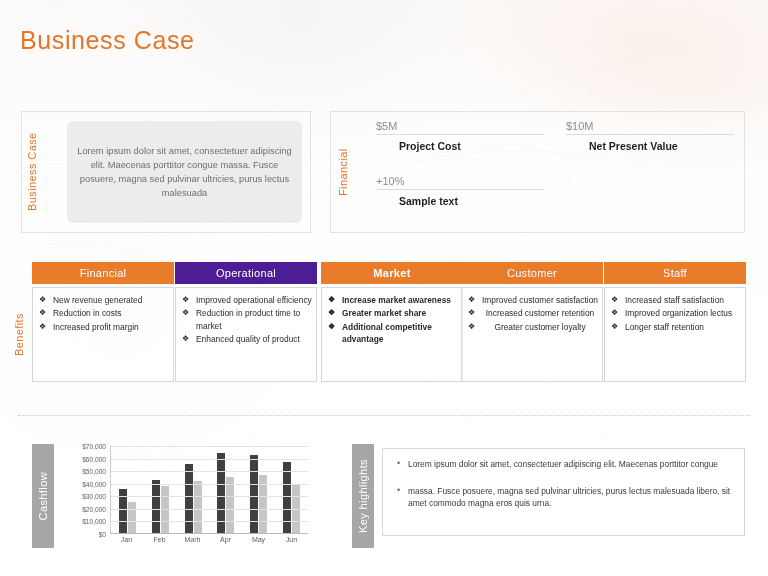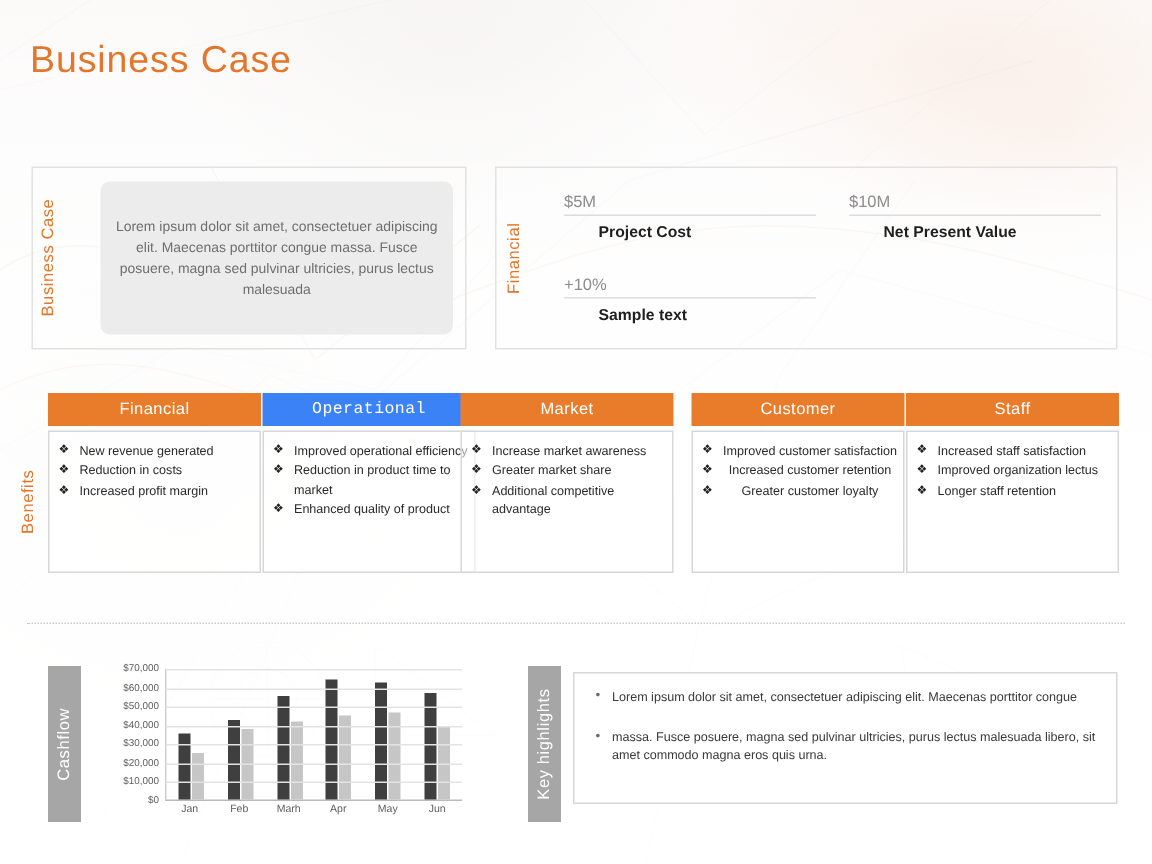--- a/index.html
+++ b/index.html
@@ -73,21 +73,21 @@
   }
 
   
   #fin-panel{left:330px;top:111px;width:415px;height:122px;}
   #fin-vlabel{left:335px;top:124px;height:96px;width:16px;display:flex;align-items:center;justify-content:center;}
   .fin-grid{
     position:absolute;left:45px;top:8px;right:10px;bottom:8px;
     display:grid;grid-template-columns:1fr 1fr;grid-template-rows:1fr 1fr;
     column-gap:22px;row-gap:6px;
   }
-  .fin-cell{display:flex;flex-direction:column;justify-content:center;}
+  .fin-cell{display:flex;flex-direction:column;justify-content:flex-start;}
   .fin-val{font-size:11px;color:#8d8d8d;padding-bottom:2px;border-bottom:1px solid #dcdcdc;}
   .fin-lab{font-size:10.5px;color:#1f1f1f;font-weight:bold;padding-top:5px;margin-left:23px;}
 
   
   #ben-vlabel{left:11px;top:300px;height:70px;width:16px;display:flex;align-items:center;justify-content:center;}
   .ben-col{position:absolute;top:262px;width:142px;}
   .ben-head{
     height:22px;background:#E97C2B;color:#ffffff;
     display:flex;align-items:center;justify-content:center;
     font-size:11px;letter-spacing:.3px;
@@ -216,30 +216,30 @@
           <div class="ben-head" style="background: rgb(233, 124, 43);">Financial</div>
           <div class="ben-body">
             <ul class="ben-list">
               <li><span class="bullet">❖</span><span>New revenue generated</span></li>
               <li><span class="bullet">❖</span><span>Reduction in costs</span></li>
               <li><span class="bullet">❖</span><span>Increased profit margin</span></li>
             </ul>
           </div>
         </div>
         <div class="ben-col" style="left: 175px;">
-          <div class="ben-head" style="background: #3b82f6; font-family: Liberation Mono, monospace;">Operational</div>
+          <div class="ben-head" style="background: #4c1d95;">Operational</div>
           <div class="ben-body">
             <ul class="ben-list">
               <li><span class="bullet">❖</span><span>Improved operational efficiency</span></li>
               <li><span class="bullet">❖</span><span>Reduction in product time to market</span></li>
               <li><span class="bullet">❖</span><span>Enhanced quality of product</span></li>
             </ul>
           </div>
         </div>
-        <div class="ben-col" style="left: 307px;">
+        <div class="ben-col" style="left: 321px; font-weight: bold;">
           <div class="ben-head" style="background: rgb(233, 124, 43);">Market</div>
           <div class="ben-body">
             <ul class="ben-list">
               <li><span class="bullet">❖</span><span>Increase market awareness</span></li>
               <li><span class="bullet">❖</span><span>Greater market share</span></li>
               <li><span class="bullet">❖</span><span>Additional competitive advantage</span></li>
             </ul>
           </div>
         </div>
         <div class="ben-col" style="left: 461px; text-align: center;">

